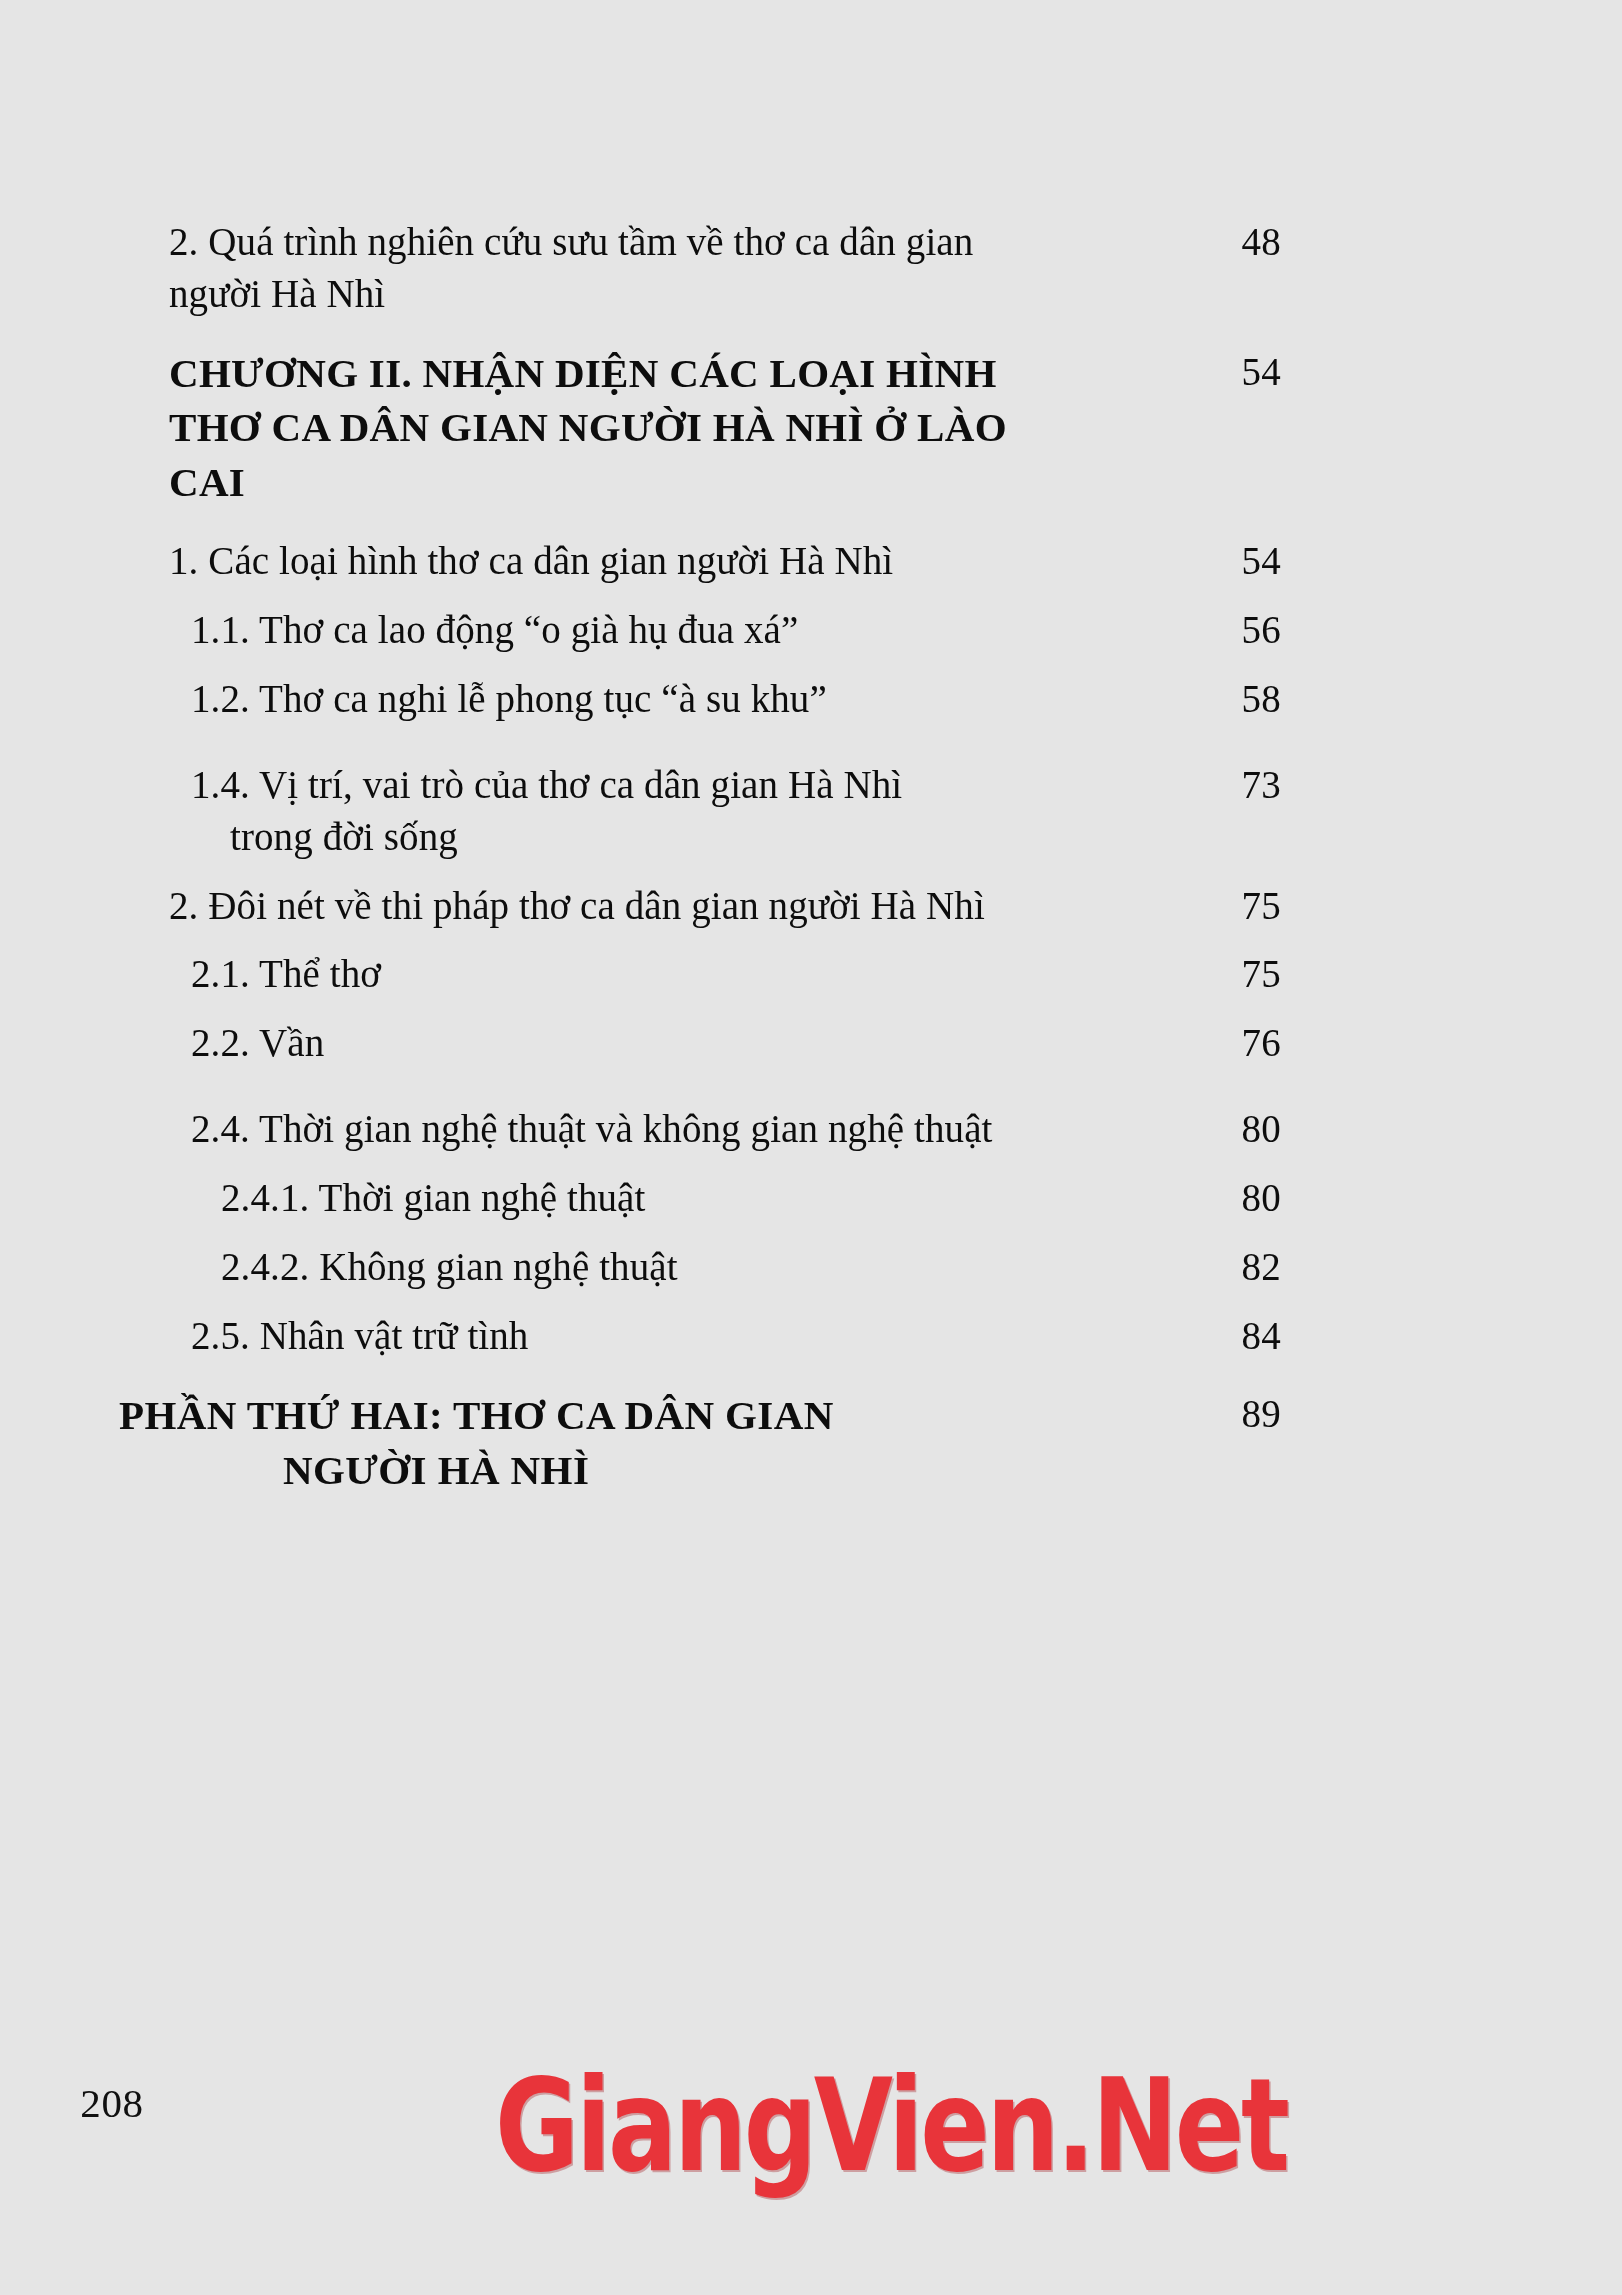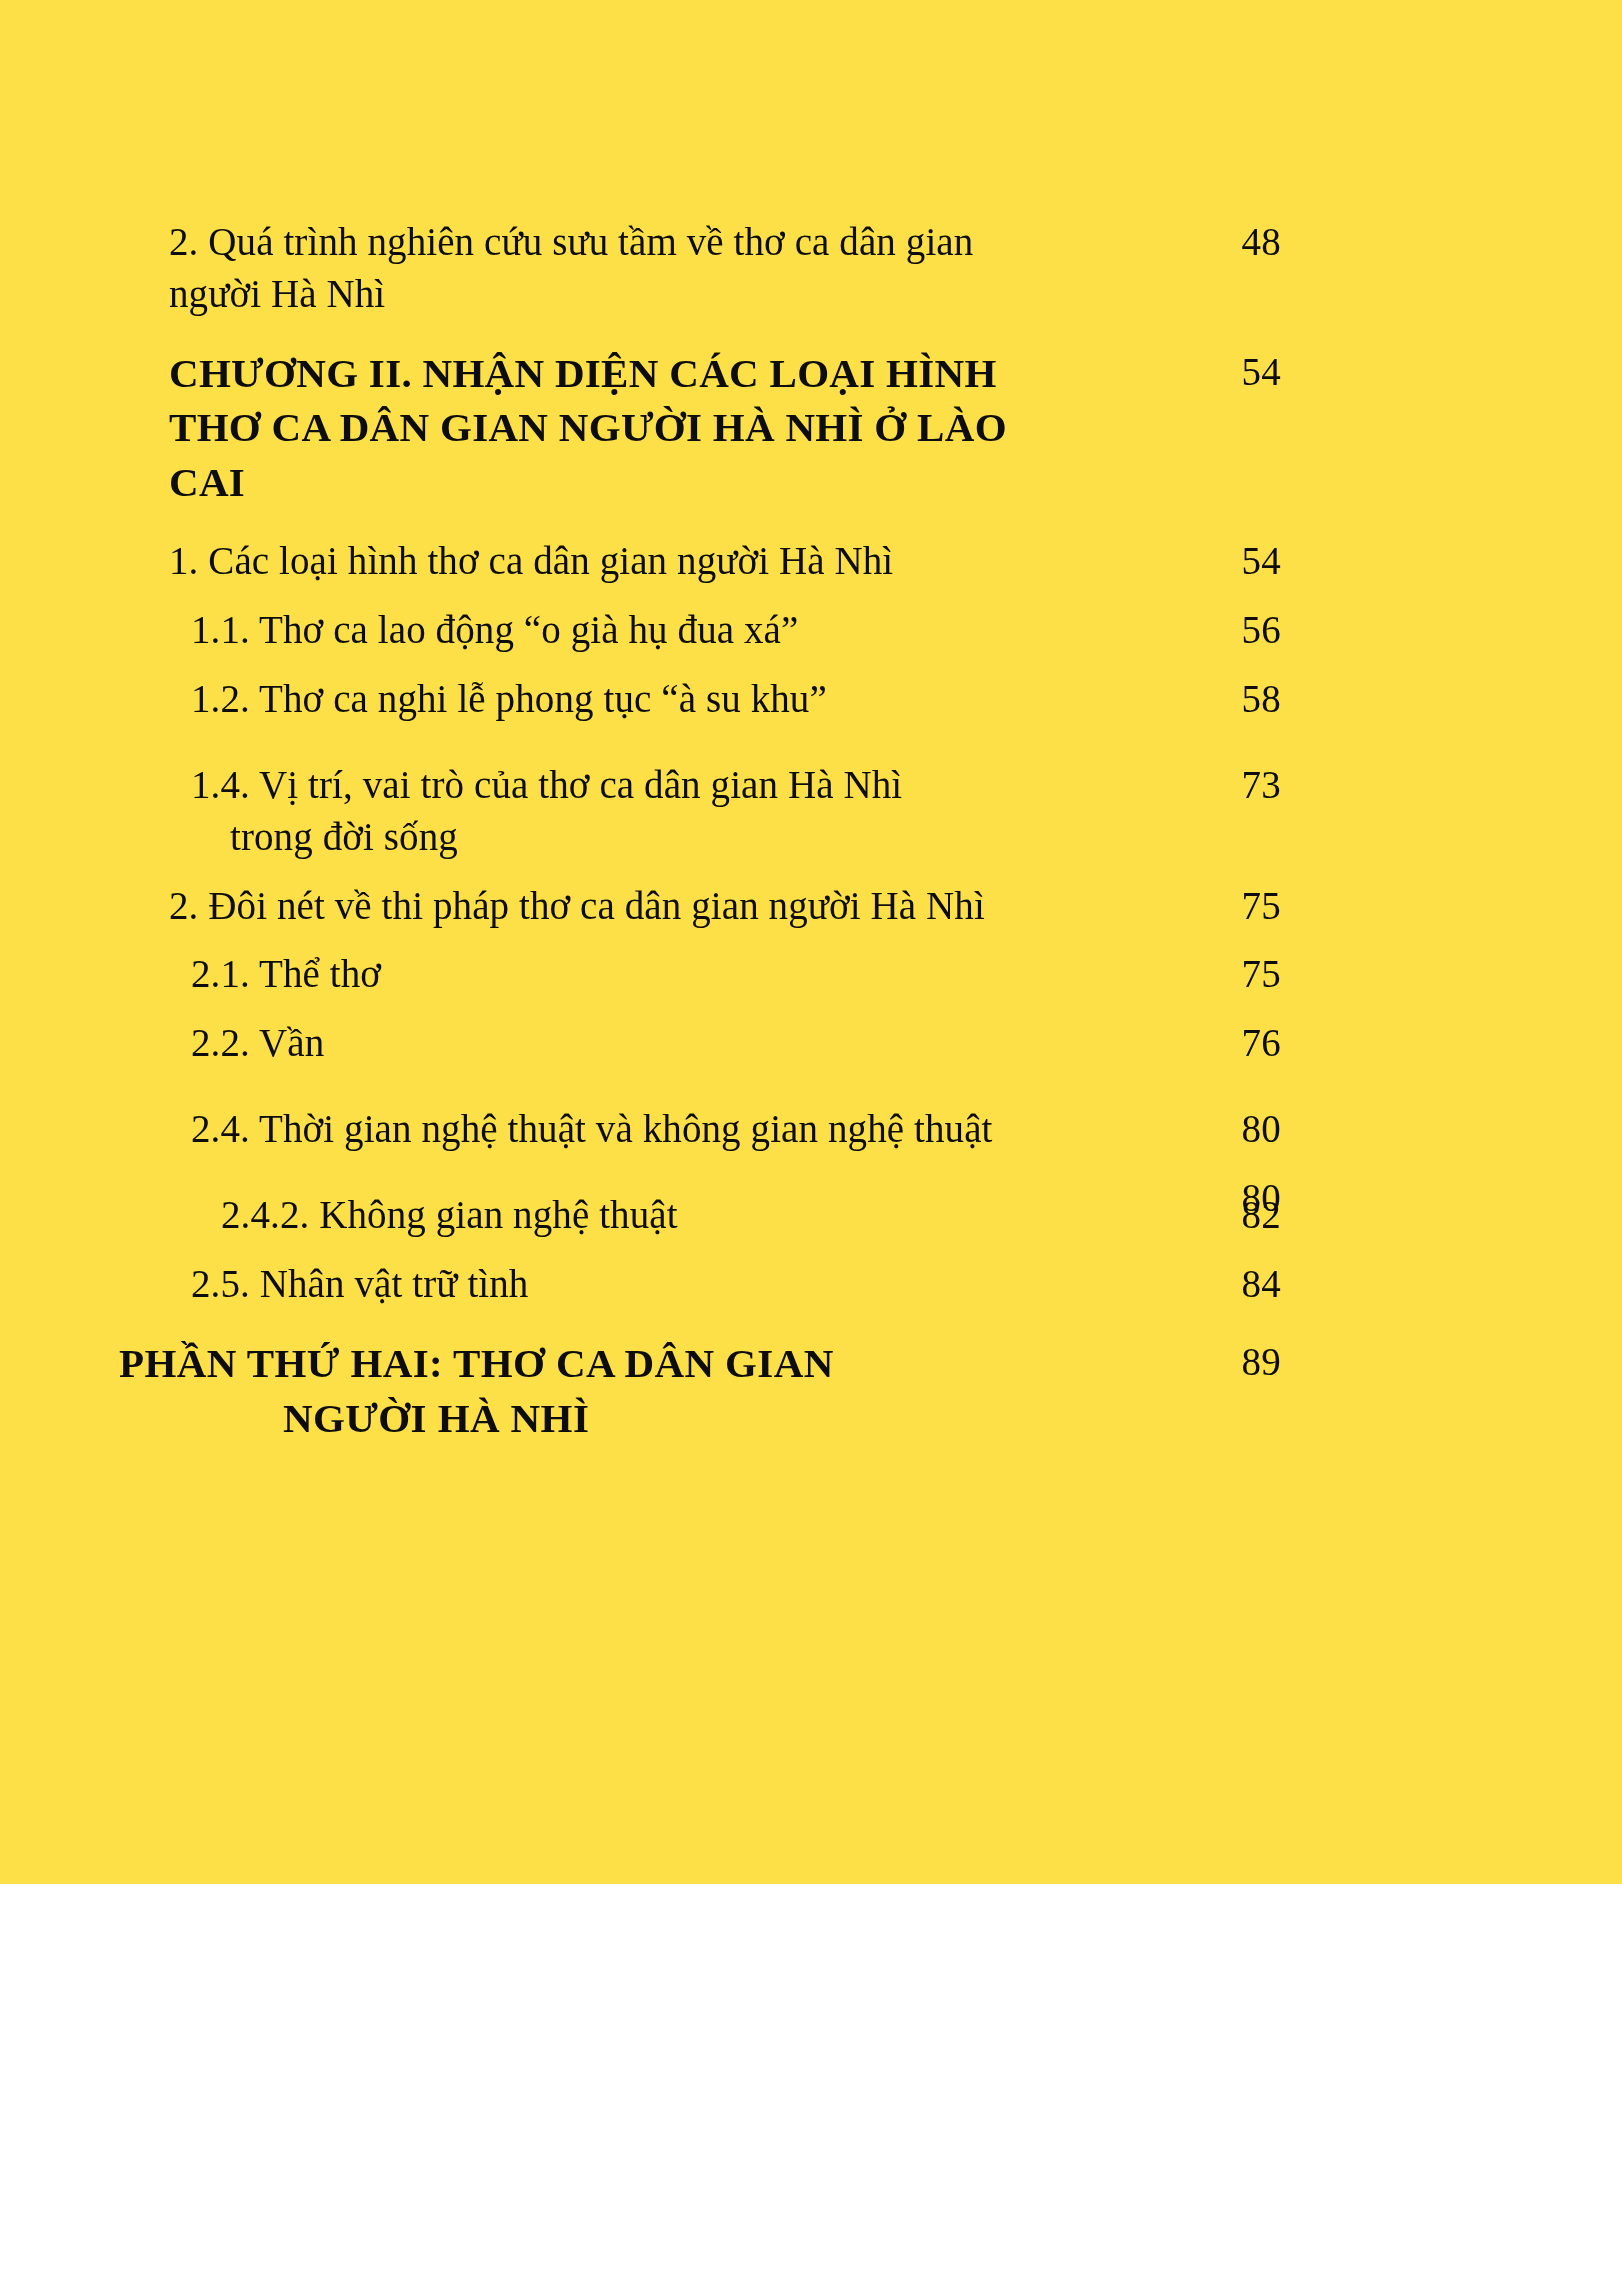--- a/index.html
+++ b/index.html
@@ -3,22 +3,22 @@
 <meta charset="utf-8">
 <style>
   html, body {
     margin: 0;
     padding: 0;
     background: #ffffff;
   }
   .page {
     position: relative;
     width: 1622px;
-    height: 1884px;
-    background: #fde047;
+    height: 2295px;
+    background: #e5e5e5;
     overflow: hidden;
     font-family: "Liberation Serif", "DejaVu Serif", serif;
     color: #0d0d0d;
   }
 
   
   .toc {
     position: absolute;
     left: 0;
     top: 216px;
@@ -221,20 +221,23 @@
     <div class="row lvl2">
       <span class="rowtext">
         <span class="cont0">2.4. Thời gian nghệ thuật và không gian nghệ thuật</span>
       </span>
       <span class="pageno">80</span>
     </div>
 
     <div class="gap-sm"></div>
 
     <div class="row lvl3">
+      <span class="rowtext">
+        <span class="cont0">2.4.1. Thời gian nghệ thuật</span>
+      </span>
       <span class="pageno">80</span>
     </div>
 
     <div class="gap-sm"></div>
 
     <div class="row lvl3">
       <span class="rowtext">
         <span class="cont0">2.4.2. Không gian nghệ thuật</span>
       </span>
       <span class="pageno">82</span>

